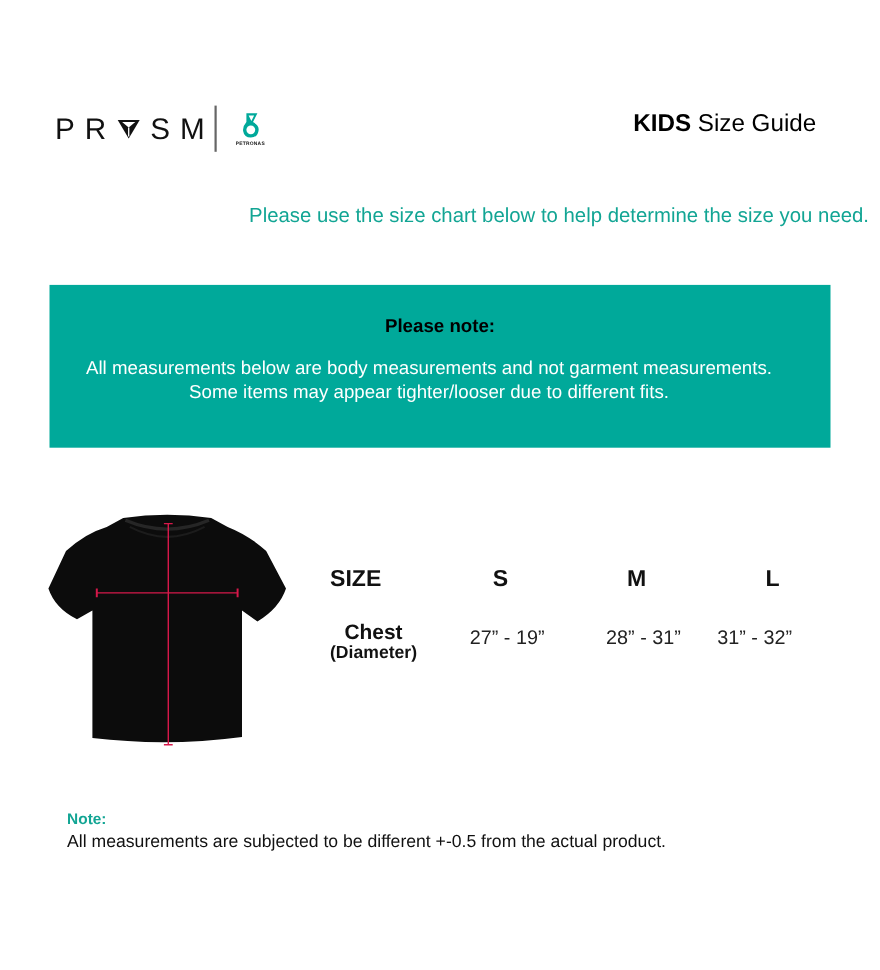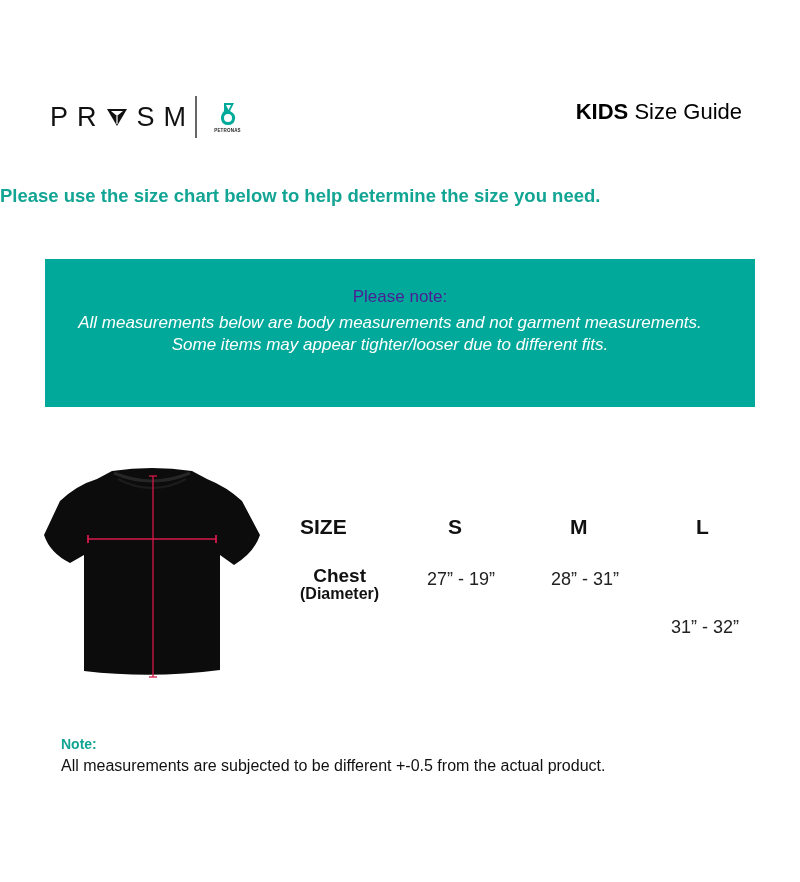--- a/index.html
+++ b/index.html
@@ -73,49 +73,48 @@
       font-size: 22px;
       color: #000000;
     }
     .guide-title b {
       font-weight: 700;
     }
     .intro {
       position: absolute;
       left: 0; top: 185px;
       width: 790px;
-      text-align: left;
+      text-align: right;
       font-size: 18.5px;
-      font-weight: 700;
+      font-weight: 400;
       color: #12a594;
     }
     .notice {
       position: absolute;
       left: 45px; top: 259px;
       width: 710px; height: 148px;
       background: #00a99a;
       text-align: center;
       box-sizing: border-box;
       padding-top: 27px;
     }
     .notice .title {
       font-size: 17px;
-      font-weight: 400;
-      color: #4c1d95;
+      font-weight: 700;
+      color: #000000;
       line-height: 22px;
       text-align: center;
     }
     .notice .body {
       font-size: 17px;
       color: #ffffff;
       line-height: 22px;
       width: 640px;
-      margin: 4px auto;
+      margin: 16px auto;
       padding-right: 20px;
-      font-style: italic;
     }
     .tee {
       position: absolute;
       left: 42px; top: 465px;
       width: 220px; height: 220px;
     }
     .size-table {
       position: absolute;
       left: 300px; top: 515px;
       width: 470px;
@@ -230,20 +229,20 @@
     <span class="cell" style="left:270px;">M</span>
     <span class="cell" style="left:396px;">L</span>
   </div>
   <div class="size-row chest-row">
     <div class="cell" style="left:0;">
       <div class="label-main">Chest</div>
       <div class="label-sub">(Diameter)</div>
     </div>
     <span class="cell val" style="left:127px;">27” - 19”</span>
     <span class="cell val" style="left:251px;">28” - 31”</span>
-    <span class="cell val" style="left:371px;margin-top:48px;">31” - 32”</span>
+    <span class="cell val" style="left:352px;">31” - 32”</span>
   </div>
 </div>
 
 <div class="note">
   <div class="title">Note:</div>
   <div class="body">All measurements are subjected to be different +-0.5 from the actual product.</div>
 </div>
 
 </body></html>

